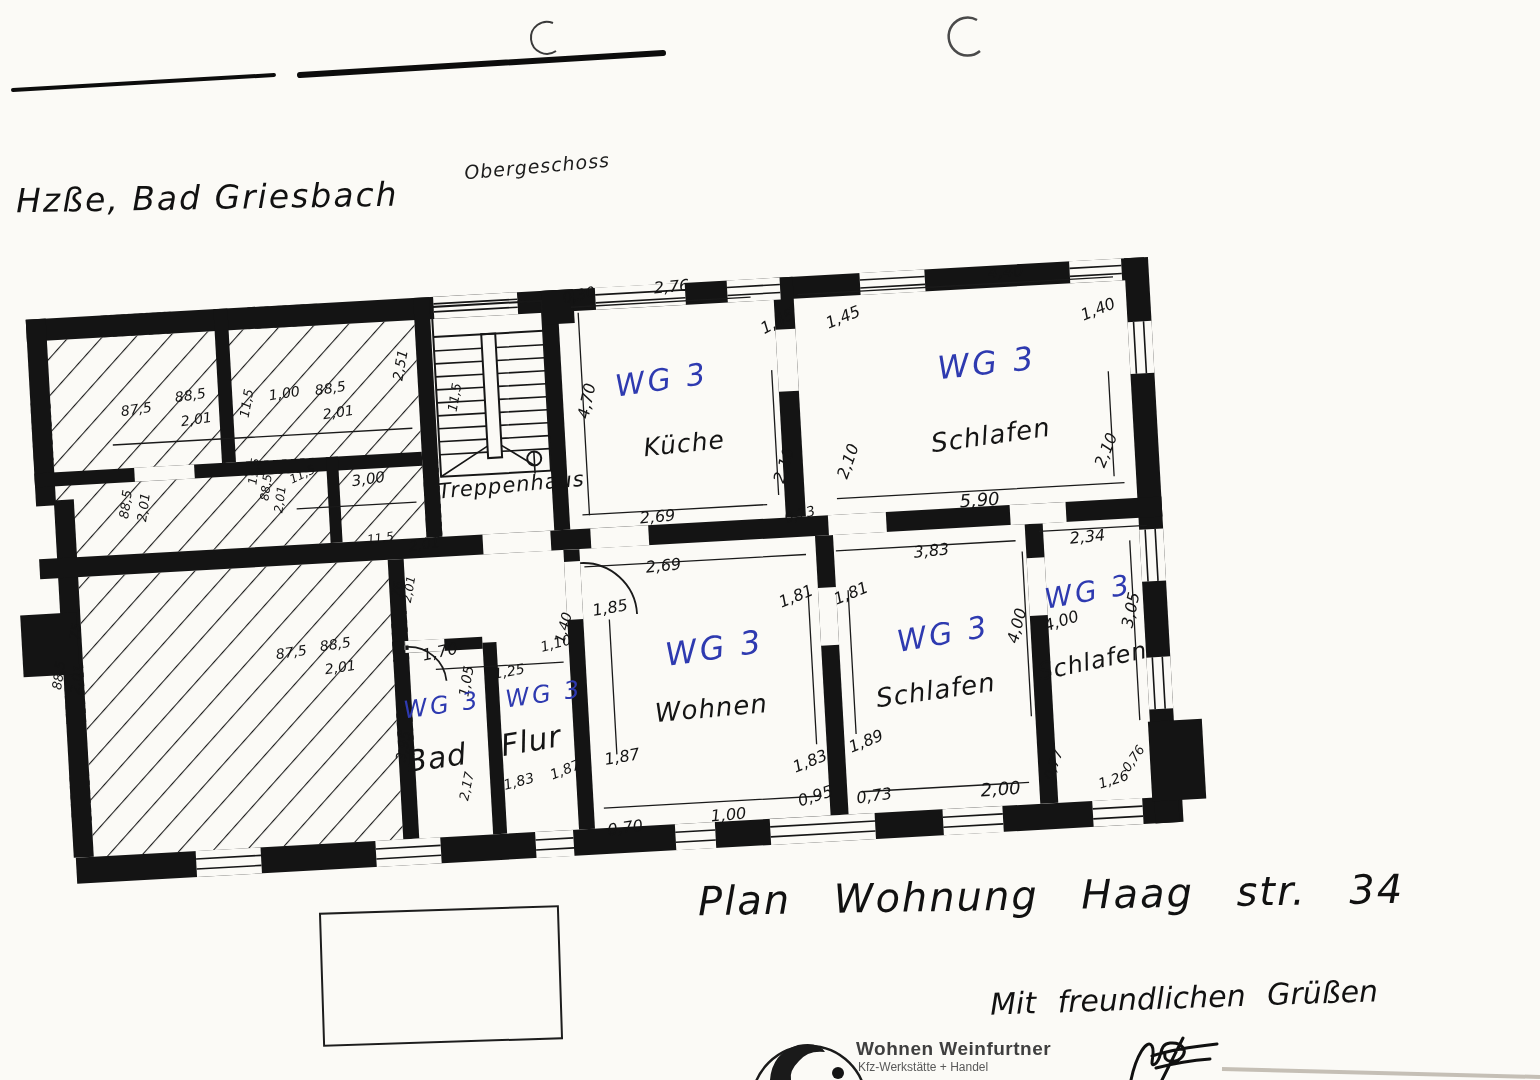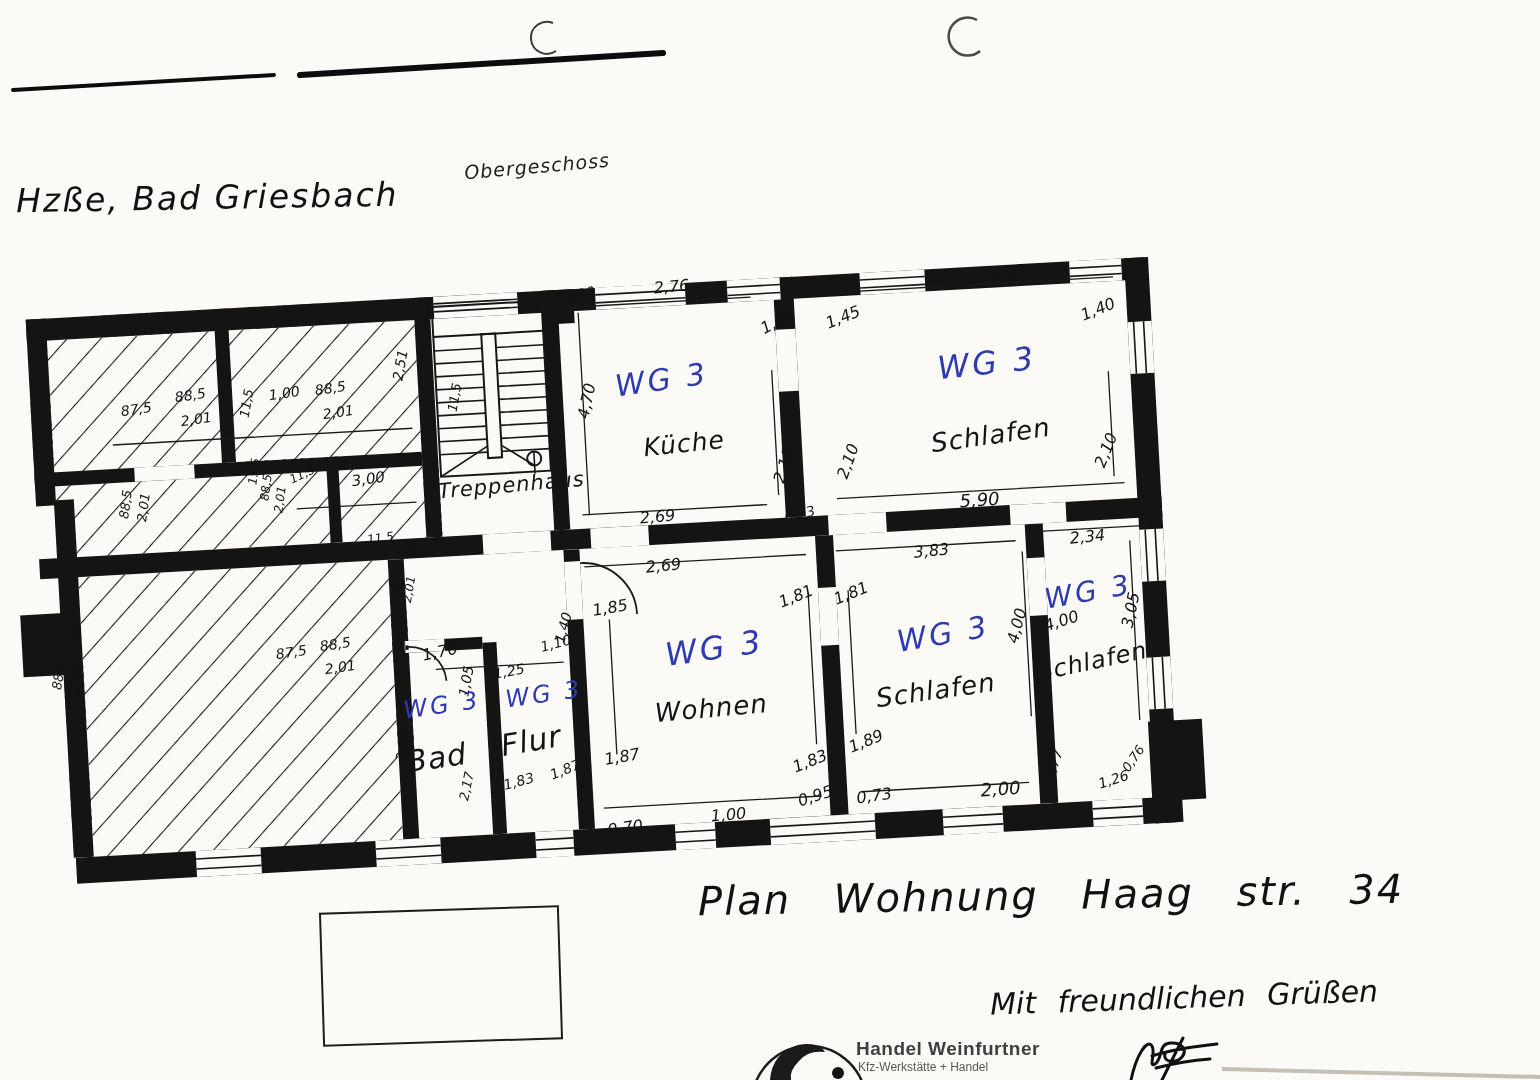--- a/index.html
+++ b/index.html
@@ -257,15 +257,15 @@
              C1163 1059 1158 1044 1170 1043 C1183 1042 1188 1051 1181 1058
              C1175 1064 1163 1062 1165 1054 M1152 1056 C1170 1050 1198 1046 1217 1044
              M1156 1068 C1175 1063 1196 1060 1210 1059 M1183 1038 L1162 1080" fill="none" stroke="#101010" stroke-width="3" stroke-linecap="round"></path>
   </svg>
 
   <div class="hw hw-city">Hzße, Bad Griesbach</div>
   <div class="hw hw-floor">Obergeschoss</div>
   <div class="hw hw-caption">Plan Wohnung Haag str. 34</div>
   <div class="hw hw-closing">Mit freundlichen Grüßen</div>
 
-  <div class="stamp-name">Handel Weinfurtner</div>
+  <div class="stamp-name">Wohnen Weinfurtner</div>
   <div class="stamp-line2">Kfz-Werkstätte + Handel</div>
 </div>
 
 </body></html>

